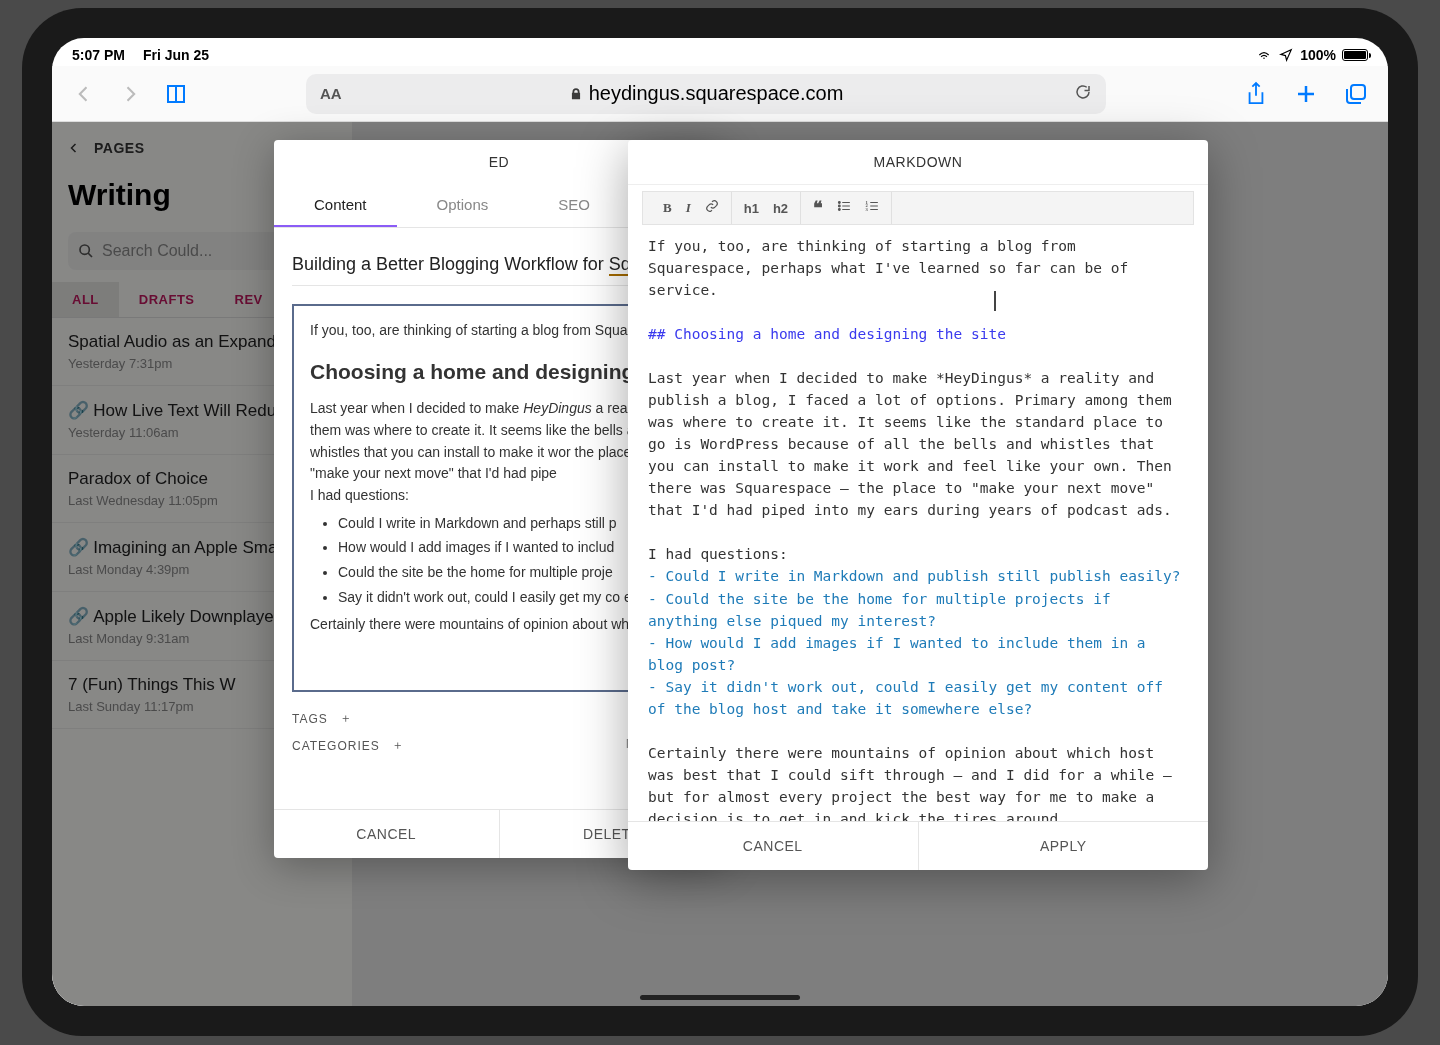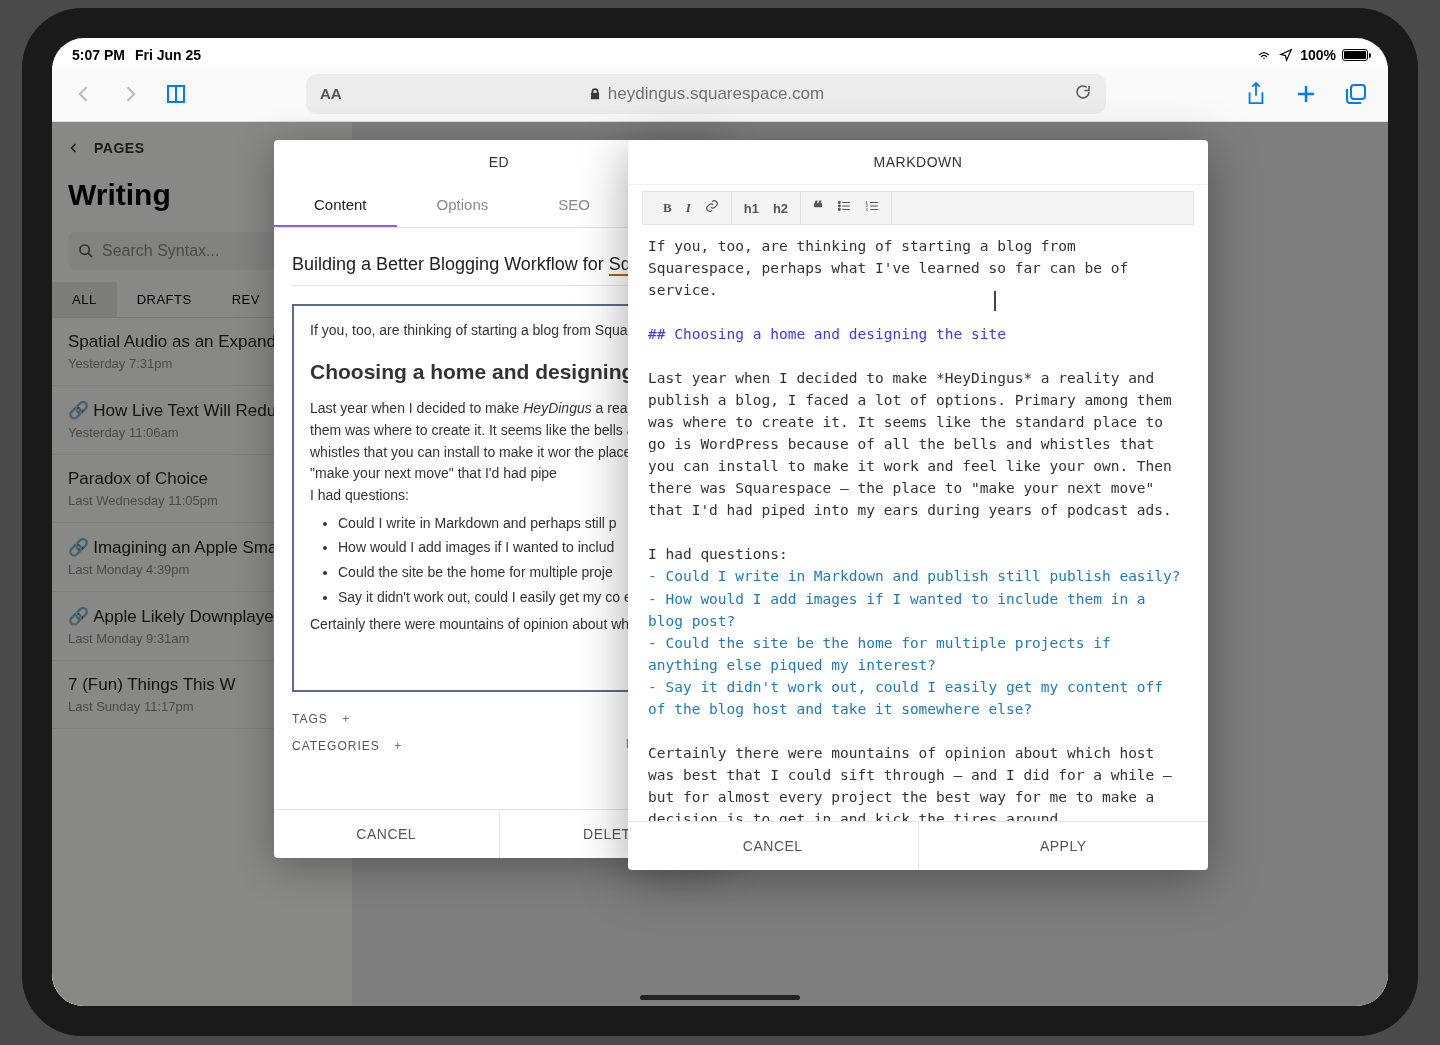--- a/index.html
+++ b/index.html
@@ -26,21 +26,21 @@
     overflow: hidden;
     position: relative;
   }
   
   .status-bar {
     height: 28px;
     display: flex; align-items: center; justify-content: space-between;
     padding: 6px 20px 0 20px;
     font-size: 14px; font-weight: 600;
   }
-  .status-left { display: flex; gap: 10px; justify-content: center; }
+  .status-left { display: flex; gap: 18px; justify-content: center; }
   .status-right { display: flex; align-items: center; gap: 6px; }
   .status-right svg { width: 16px; height: 14px; }
   .battery { width: 26px; height: 12px; border: 1.5px solid #000; border-radius: 3px; position: relative; }
   .battery::after { content:''; position:absolute; right:-4px; top:3px; width:2px; height:5px; background:#000; border-radius:0 2px 2px 0;}
   .battery-fill { position:absolute; left:1px; top:1px; bottom:1px; right:1px; background:#000; border-radius:1px;}
   
   .safari-bar {
     height: 56px;
     display: flex; align-items: center;
     padding: 0 16px;
@@ -55,41 +55,41 @@
     height: 40px;
     background: #ececed;
     border-radius: 10px;
     display: flex; align-items: center; justify-content: center;
     position: relative;
     margin: 0 120px 0 100px;
     text-align: right;
   }
   .addr-left { position:absolute; left:14px; font-weight:600; font-size:15px; color:#555;}
   .addr-right { position:absolute; right:14px; color:#555;}
-  .addr-text { font-size: 17px; color:#737373; display:flex; align-items:center; gap:6px;}
+  .addr-text { font-size: 20px; color:#000000; display:flex; align-items:center; gap:6px;}
   .right-actions { display:flex; gap:18px; }
   .right-actions .nav-btn { color:#007aff; }
   
   .content { position: relative; height: calc(100% - 84px); background: #e5e5e5; }
   .backdrop {
     position:absolute; inset:0;
     background: rgba(0,0,0,0.45);
   }
   
   .sidebar {
     position: absolute; left: 0; top: 0; bottom: 0;
     width: 300px;
     background: #f7f7f5;
     padding: 18px 0 0 0;
   }
   .pages-back { display:flex; align-items:center; gap:14px; padding: 0 16px; font-size:14px; font-weight:600; letter-spacing:0.5px; color:#333;}
   .page-title { font-size: 30px; font-weight: 700; padding: 22px 16px 10px 16px;}
   .search { margin: 10px 16px; height:38px; background:#ededec; border-radius:8px; display:flex; align-items:center; padding:0 10px; gap:8px; color:#888;}
   .filter-tabs { display:flex; border-bottom:1px solid #ddd; margin-top:12px; font-size:13px; letter-spacing:0.5px;}
-  .filter-tab { flex:0 0 auto; padding:10px 20px; text-align:left; color:#000000; font-weight:400;}
+  .filter-tab { flex:0 0 auto; padding:10px 20px; text-align:left; color:#be185d; font-weight:700;}
   .filter-tab.active { background:#e3e3e1; }
   .post-list { }
   .post-item { padding: 14px 16px; border-bottom:1px solid #e8e8e6; }
   .post-item .title { font-size:17px; color:#222; white-space:nowrap; overflow:hidden; text-overflow:ellipsis;}
   .post-item .meta { font-size:13px; color:#888; margin-top:4px;}
   .link-emoji { margin-right:4px; }
   
   .modal1 {
     position: absolute;
     left: 222px; top: 18px;
@@ -228,21 +228,21 @@
               <polyline points="15 4 7 12 15 20"></polyline>
             </svg>
         <span>PAGES</span>
       </div>
       <div class="page-title">Writing</div>
       <div class="search">
         <svg width="16" height="16" viewBox="0 0 24 24" fill="none" stroke="#555" stroke-width="2.5">
               <circle cx="10" cy="10" r="7"></circle>
               <line x1="21" y1="21" x2="15" y2="15"></line>
             </svg>
-        <span textcontent="Search Items...">Search Syntax...</span>
+        <span textcontent="Search Items...">Search Could...</span>
       </div>
       <div class="filter-tabs">
         <div class="filter-tab active">ALL</div>
         <div class="filter-tab">DRAFTS</div>
         <div class="filter-tab">REV</div>
       </div>
       <div class="post-list">
         <div class="post-item">
           <div class="title">Spatial Audio as an Expanded </div>
           <div class="meta">Yesterday 7:31pm</div>
@@ -357,22 +357,22 @@
           </span>
         </div>
       </div>
       <div class="md-editor">
         <div>If you, too, are thinking of starting a blog from Squarespace, perhaps what I've learned so far can be of service.</div><br>
         <div class="hd">## Choosing a home and designing the site</div>
         <div class="md-cursor"></div><br>
         <div>Last year when I decided to make *HeyDingus* a reality and publish a blog, I faced a lot of options. Primary among them was where to create it. It seems like the standard place to go is WordPress because of all the bells and whistles that you can install to make it work and feel like your own. Then there was Squarespace — the place to "make your next move" that I'd had piped into my ears during years of podcast ads.</div><br>
         <div>I had questions:</div>
         <div class="li">- Could I write in Markdown and publish still publish easily?</div>
+        <div class="li">- Could the site be the home for multiple projects if anything else piqued my interest?</div>
         <div class="li">- How would I add images if I wanted to include them in a blog post?</div>
-        <div class="li">- Could the site be the home for multiple projects if anything else piqued my interest?</div>
         <div class="li">- Say it didn't work out, could I easily get my content off of the blog host and take it somewhere else?</div><br>
         <div>Certainly there were mountains of opinion about which host was best that I could sift through — and I did for a while — but for almost every project the best way for me to make a decision is to get in and kick the tires around.</div>
       </div>
       <div class="modal2-footer">
         <div>CANCEL</div>
         <div>APPLY</div>
       </div>
     </div>
 
     <div class="home-ind"></div>

